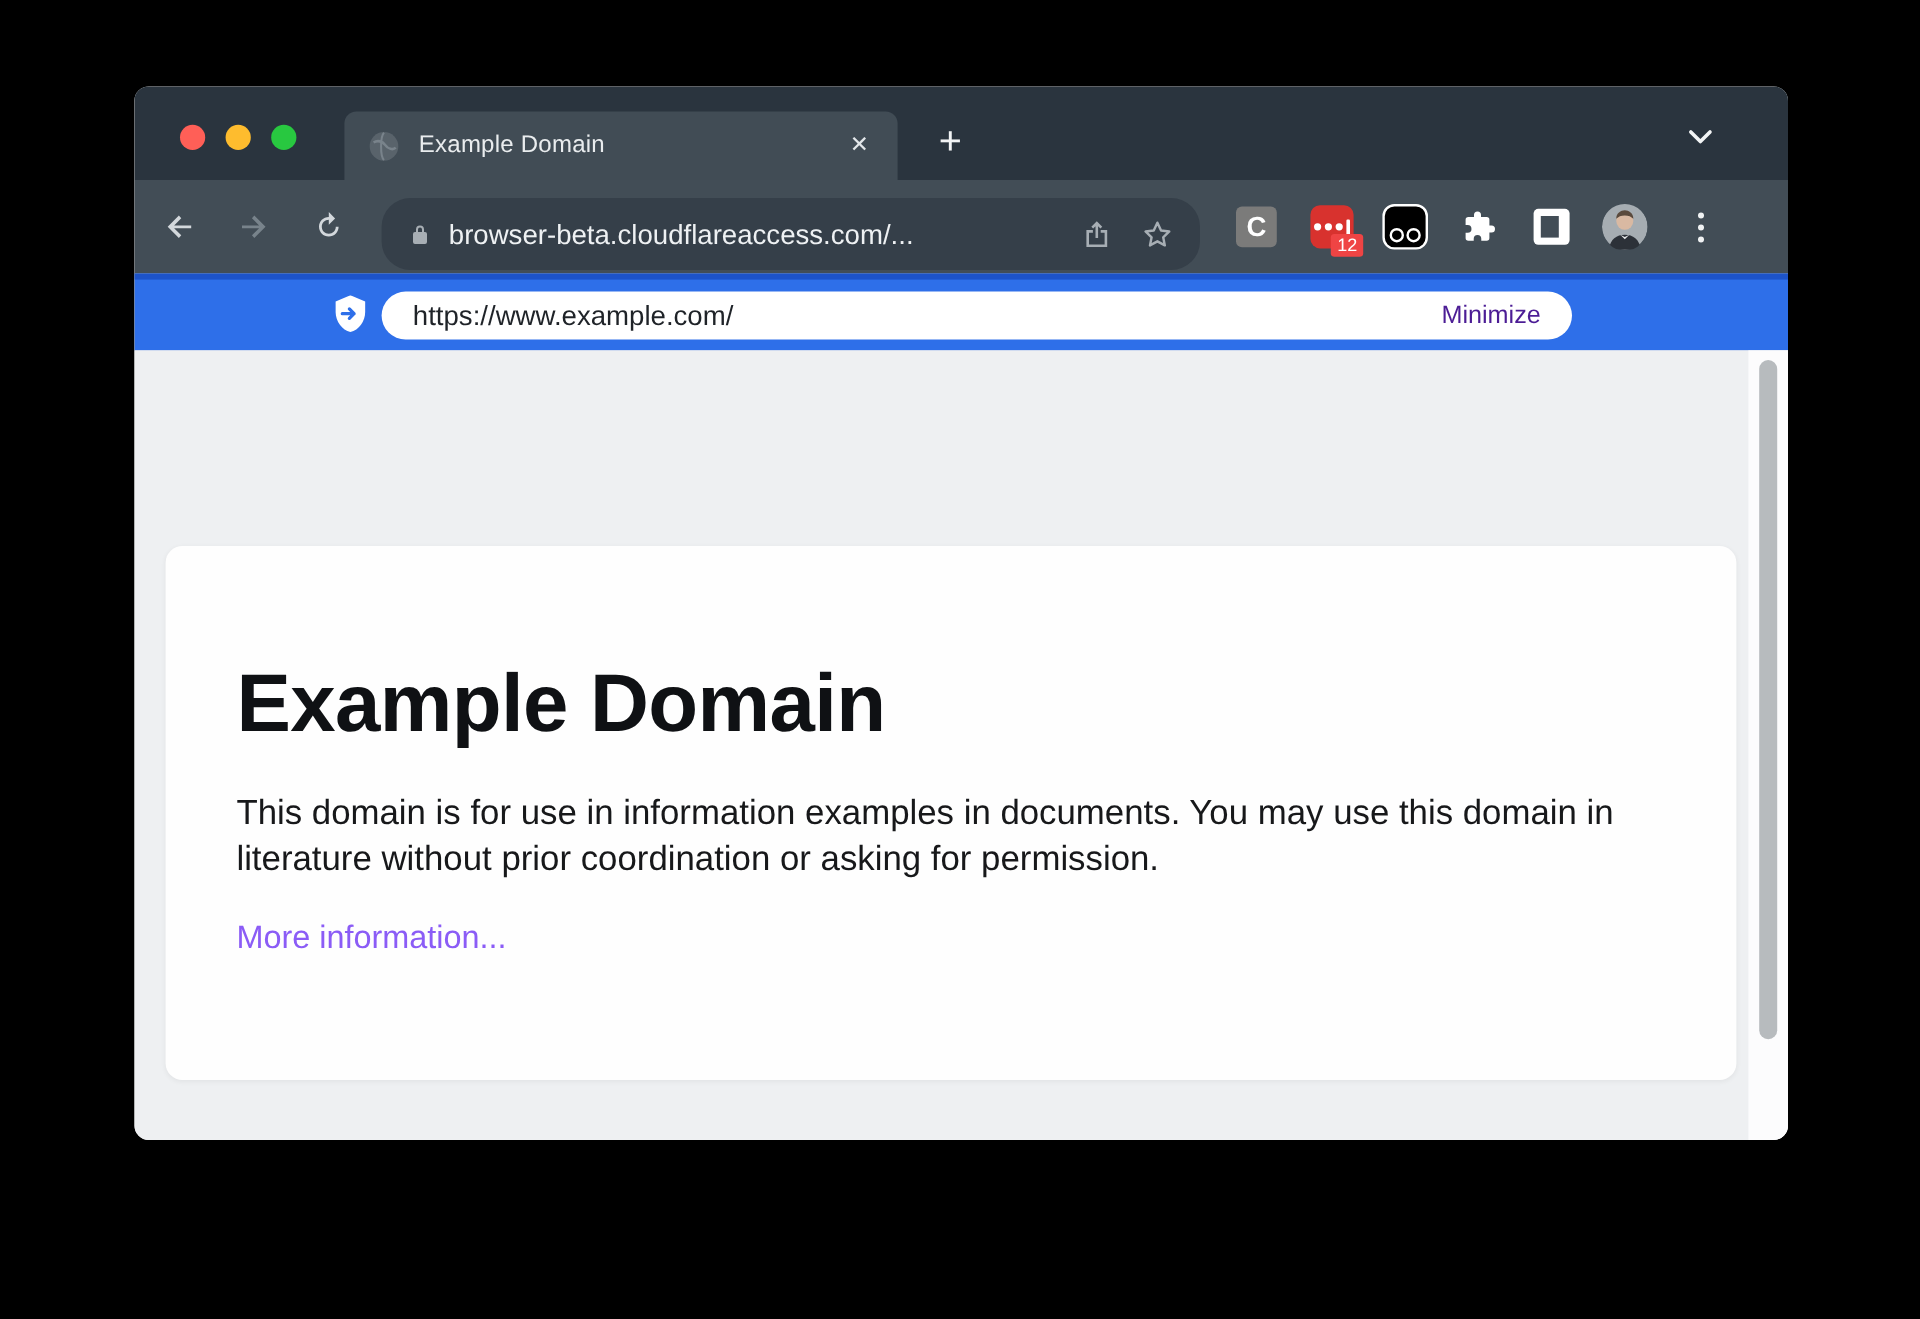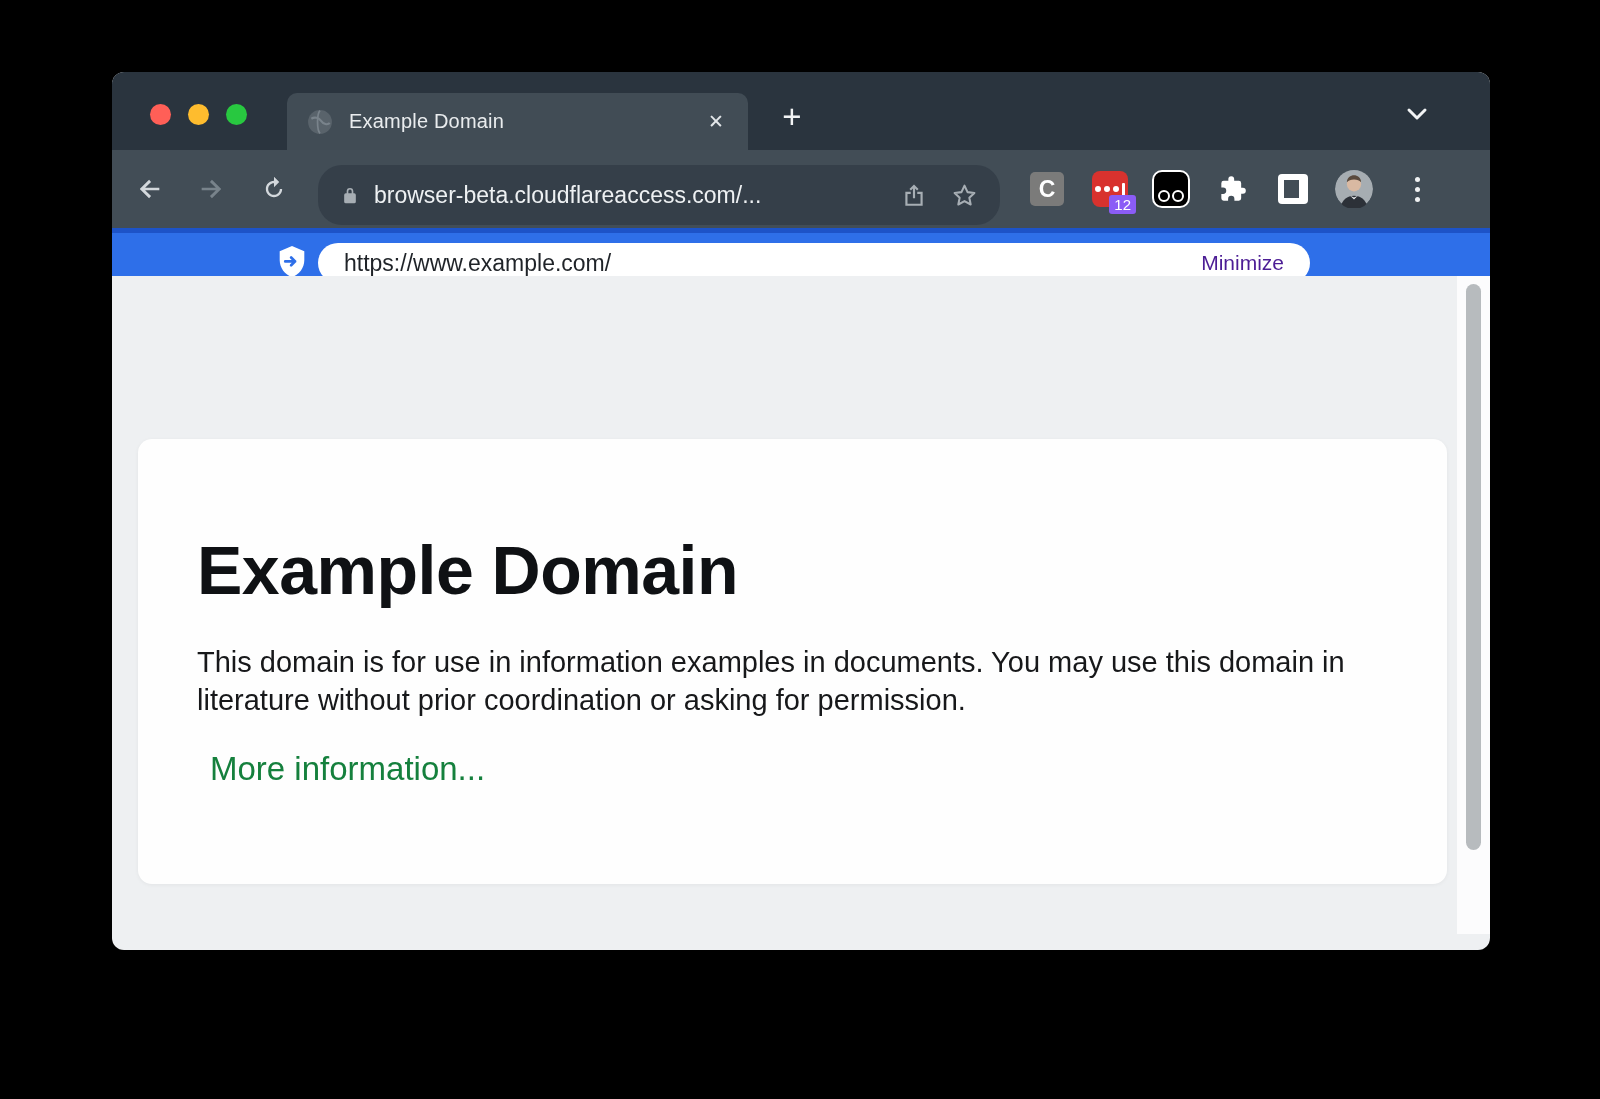--- a/index.html
+++ b/index.html
@@ -37,59 +37,59 @@
   .omni-icons { display:flex; align-items:center; gap:24px; margin-left:12px; }
   .ext { position:absolute; top:20px; width:38px; height:38px; display:flex;
          align-items:center; justify-content:center; }
   .ext-c { width:34px; height:34px; background:#7b7b7a; border-radius:5px;
            color:#fff; font-size:23px; font-weight:700; display:flex;
            align-items:center; justify-content:center; }
   .ext-red { position:relative; width:36px; height:36px; background:#d8322e;
              border-radius:8px; display:flex; align-items:center; justify-content:center; gap:3px; }
   .ext-red i { width:6px; height:6px; background:#fff; border-radius:50%; display:block; }
   .ext-red b { width:3px; height:13px; background:#fff; display:block; border-radius:1px; }
-  .ext-badge { position:absolute; right:-8px; bottom:-7px; background:#8b5cf6;
+  .ext-badge { position:absolute; right:-8px; bottom:-7px; background:#ef4444;
                color:#fff; font-size:15px; padding:1px 5px; border-radius:3px;
                font-weight:400; }
   .ext-goggles { width:38px; height:38px; background:#000; border:2.5px solid #fff;
                  border-radius:10px; display:flex; align-items:flex-end;
                  justify-content:center; gap:2px; padding-bottom:4px; }
   .ext-goggles i { width:12px; height:12px; border:2.5px solid #fff; border-radius:50%;
                    background:#000; display:block; }
   .panel-icon { width:30px; height:30px; background:#fff; border-radius:4px;
                 display:flex; align-items:center; justify-content:center; }
   .panel-icon i { width:15px; height:18px; background:#424d56; display:block;
                   margin-right:3px; }
   .avatar { width:40px; height:40px; border-radius:50%; overflow:hidden; }
   .kebab { display:flex; flex-direction:column; gap:5px; align-items:center; }
   .kebab i { width:5px; height:5px; border-radius:50%; background:#f0f2f3; display:block; }
 
   
-  .bluebar { position:relative; height:48px; background:#2e6fe9;
+  .bluebar { position:relative; height:64px; background:#2e6fe9;
              border-top:5px solid #1d53c8; }
   .shield { position:absolute; left:165px; top:13px; width:30px; height:32px; }
   .iso-pill { position:absolute; left:206px; top:10px; width:992px; height:40px;
               background:#fff; border-radius:20px; display:flex; align-items:center;
               padding:0 26px; }
   .iso-url { font-size:23px; color:#1f2328; flex:1 1 auto; white-space:nowrap; }
   .iso-min { font-size:21px; color:#4c1d95; white-space:nowrap; }
 
   
   .page { position:relative; height:658px; background:#eef0f2; }
   .scroll-track { position:absolute; right:0; top:0; bottom:0; width:33px; background:#fcfcfd; }
   .scroll-thumb { position:absolute; left:9px; top:8px; width:15px; height:566px;
                   border-radius:8px; background:#b7bbbe; }
   .card { position:absolute; left:26px; top:163px; width:1309px; height:445px;
           background:#fefefe; border-radius:14px; box-shadow:0 1px 4px rgba(0,0,0,.05);
           padding:92px 59px 0 59px; }
   .card h1 { font-size:68px; font-weight:700; color:#0f1114; letter-spacing:-.5px; }
   .card p  { margin-top:34px; font-size:29px; line-height:38px; color:#17181a;
              max-width:1150px; }
-  .card a  { display:inline-block; margin-top:31px; font-size:33px; color:#15803d;
-             text-decoration:none; cursor:pointer;margin-left:13px; }
+  .card a  { display:inline-block; margin-top:31px; font-size:27px; color:#8b5cf6;
+             text-decoration:none; cursor:pointer; }
   svg { display:block; }
 </style>
 </head>
 <body>
 
 <div class="window">
 
   <div class="tabstrip">
     <div class="traffic">
       <span style="background:#ff5f57"></span>

